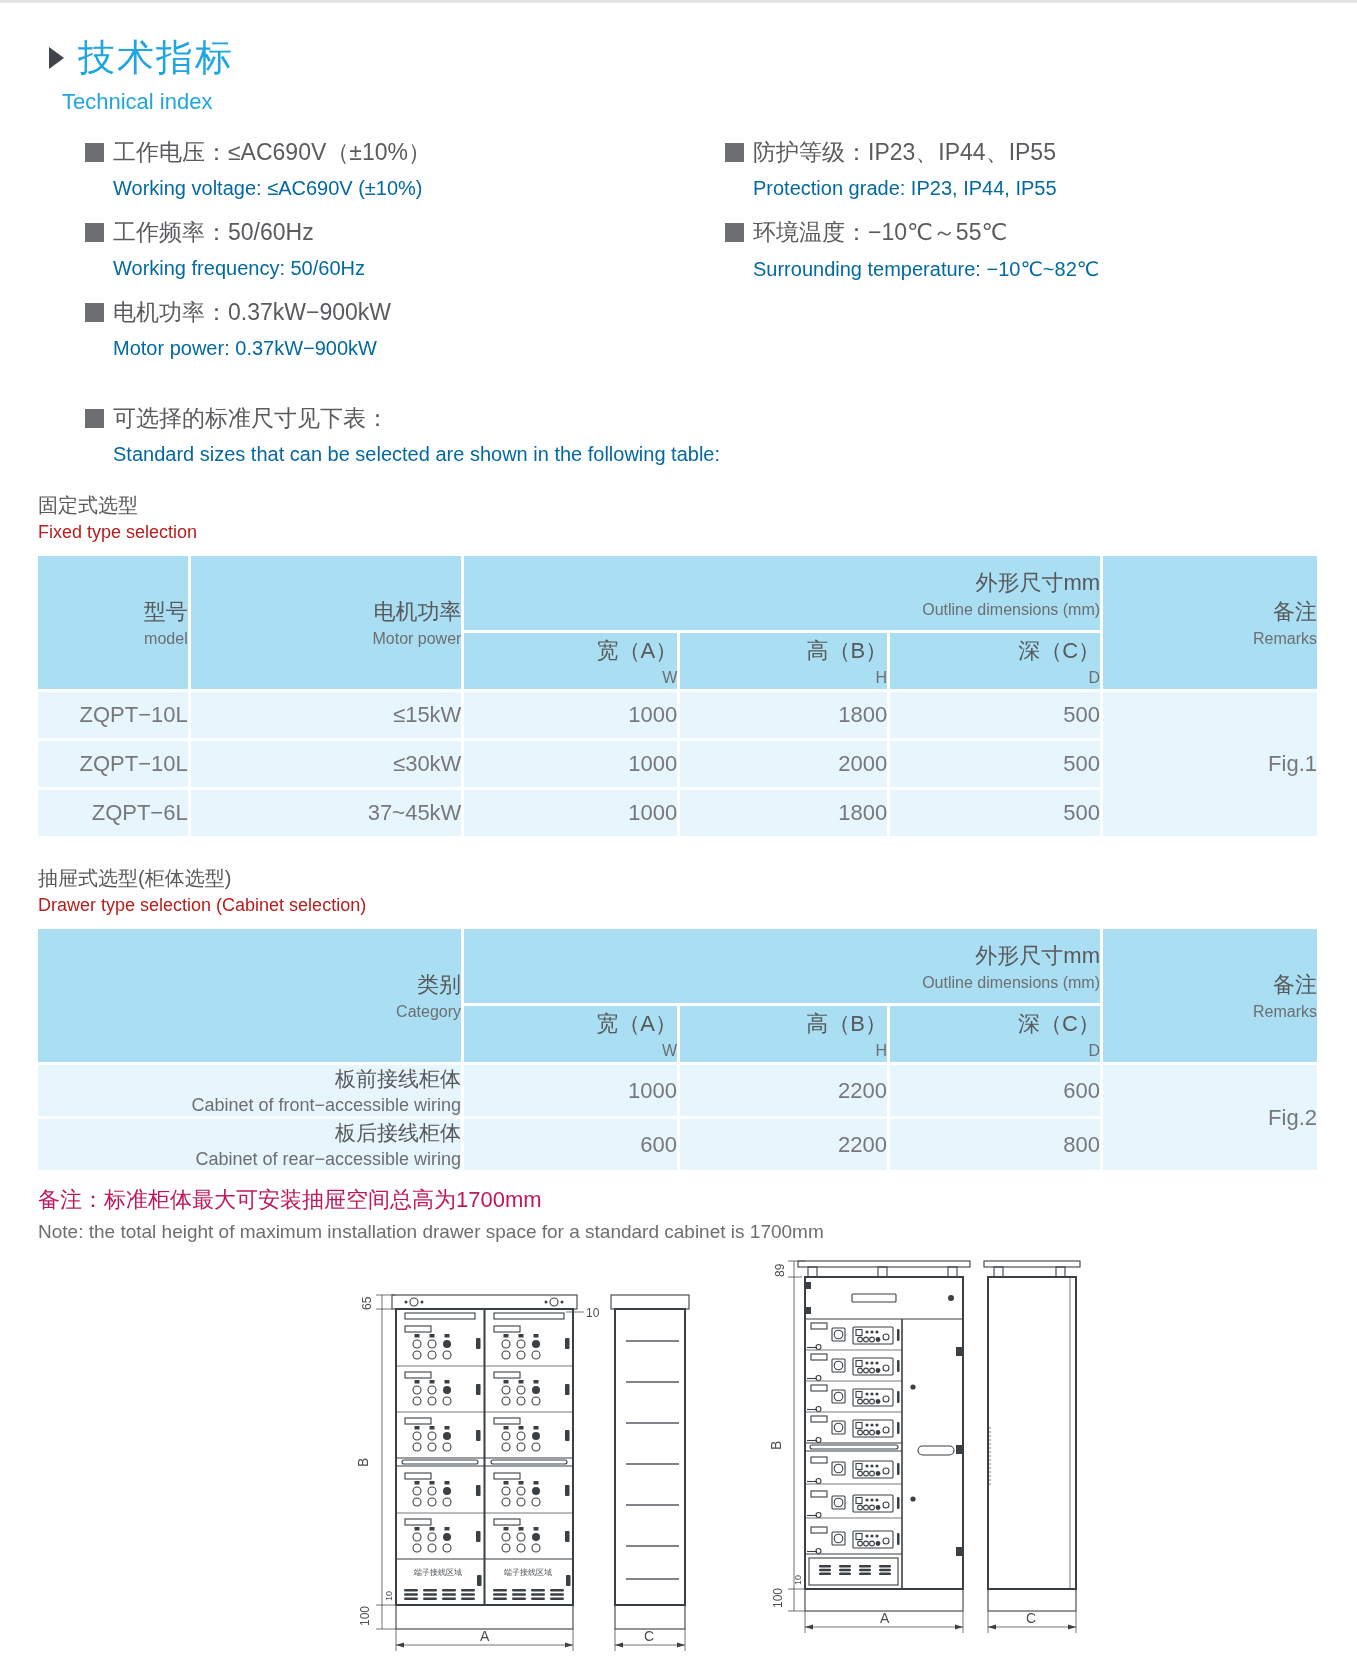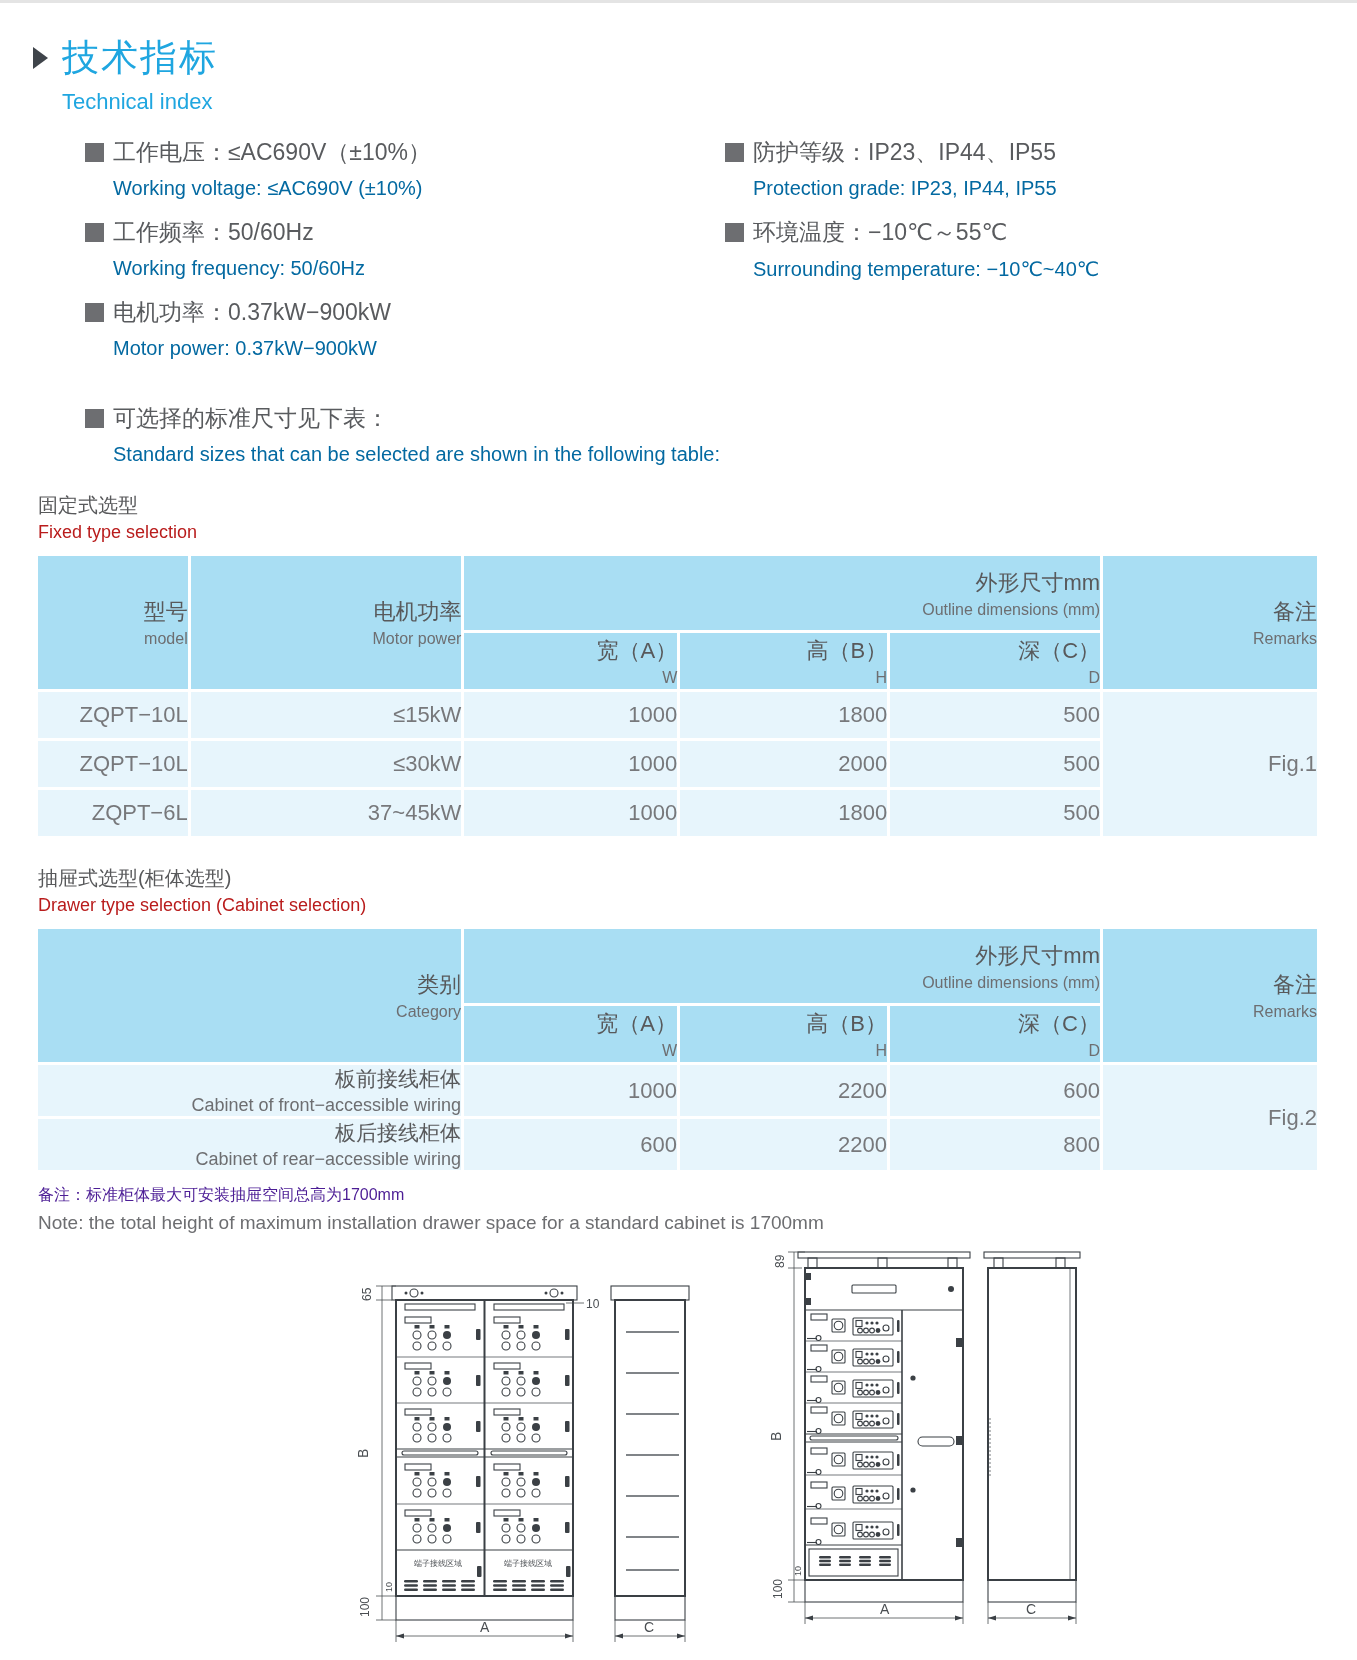--- a/index.html
+++ b/index.html
@@ -7,21 +7,21 @@
   body {
     width:1357px; height:1660px; overflow:hidden; position:relative;
     font-family:"Liberation Sans","DejaVu Sans",sans-serif;
     color:#58595b;
     border-top:3px solid #e4e4e4;
   }
   .page { padding:30px 37px 0 38px; }
 
   
   .title-block { margin-left:-5px; margin-bottom:22px; }
-  .title-row { display:flex; align-items:center; }
+  .title-row { display:flex; align-items:center;margin-left:16px; }
   .title-arrow {
     width:0; height:0; margin-right:14px;
     border-left:15px solid #3f444a;
     border-top:11px solid transparent;
     border-bottom:11px solid transparent;
   }
   .title-zh { font-size:37px; color:#1fa6e0; letter-spacing:2px; }
   .title-en { font-size:22px; color:#1fa6e0; margin-left:29px; margin-top:6px; }
 
   
@@ -49,21 +49,21 @@
   .cell-num { font-size:22px; color:#77787b; }
   .cell-zh { display:block; font-size:21px; color:#58595b; }
   .cell-en { display:block; font-size:18px; color:#6d6e71; margin-top:2px; }
   .row-h1 { height:74px; }
   .row-h2 { height:56px; }
   .row-data { height:46px;border-radius:19px; }
   .row-data2 { height:46px; }
 
   
   .note { margin-top:12px; }
-  .note-zh { font-size:16px; color:#4c1d95; }
+  .note-zh { font-size:22px; color:#be185d; }
   .note-en { font-size:19px; color:#6d6e71; margin-top:6px; }
 
   
   .figures-row { display:flex; margin-left:300px; margin-top:4px; }
   .fig-block { display:flex; flex-direction:column; align-items:center; }
   .fig1-block { margin-top:32px; }
   .fig2-block { margin-left:22px; }
   .ln { fill:none; stroke:#3b4045; stroke-width:1.1; }
   .lnthin { fill:none; stroke:#3b4045; stroke-width:0.7; }
   .dk { fill:#3b4045; stroke:none; }
@@ -115,21 +115,21 @@
             <span class="bullet"></span>
             <span>防护等级：IP23、IP44、IP55</span>
           </div>
         <div class="spec-en">Protection grade: IP23, IP44, IP55</div>
       </div>
       <div class="spec-item">
         <div class="spec-zh">
             <span class="bullet"></span>
             <span>环境温度：−10℃～55℃</span>
           </div>
-        <div class="spec-en">Surrounding temperature: −10℃~40℃</div>
+        <div class="spec-en">Surrounding temperature: −10℃~82℃</div>
       </div>
     </div>
   </div>
 
   <div class="spec-item spec-intro">
     <div class="spec-zh">
         <span class="bullet"></span>
         <span>可选择的标准尺寸见下表：</span>
       </div>
     <div class="spec-en">Standard sizes that can be selected are shown in the following table:</div>

